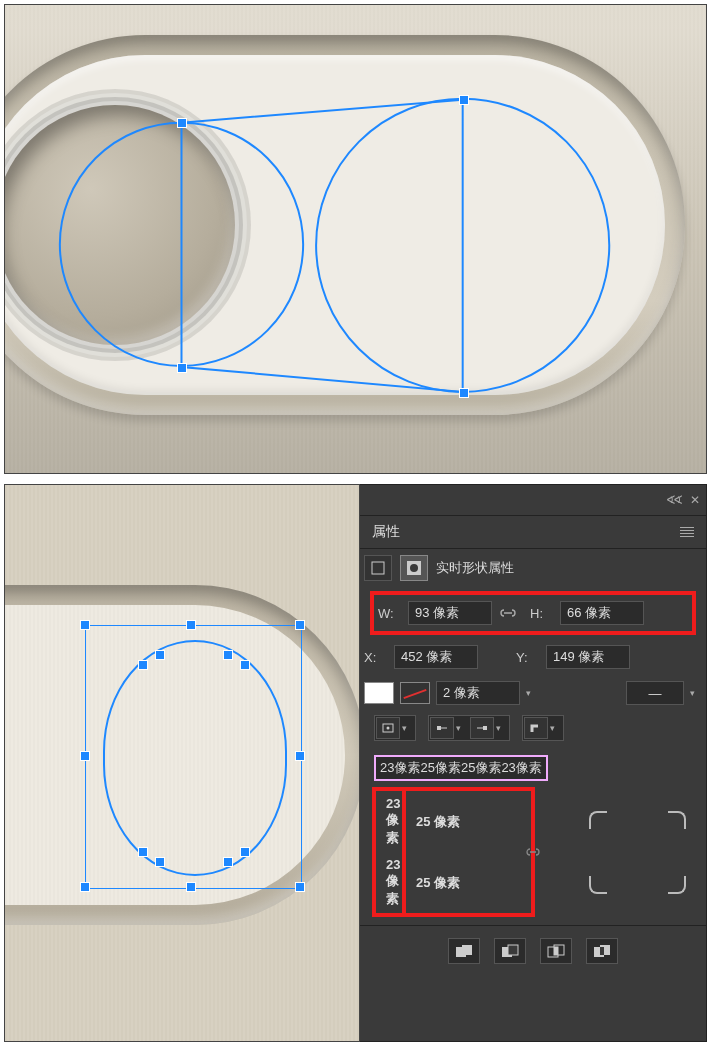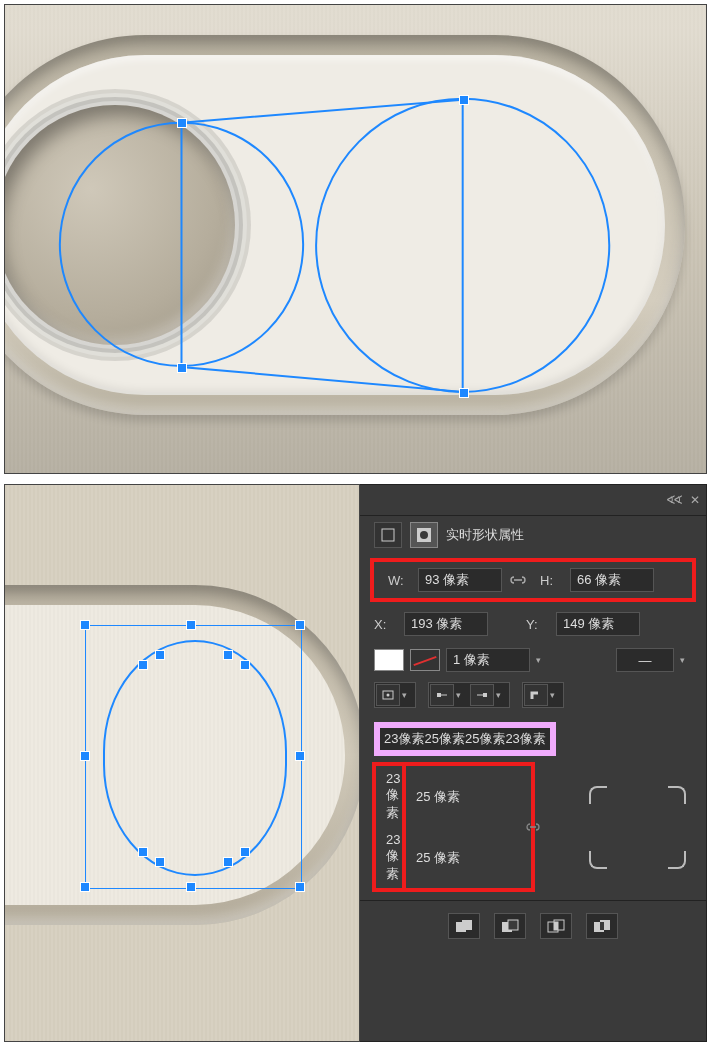--- a/index.html
+++ b/index.html
@@ -137,21 +137,21 @@
     gap:10px;
     font-size:12px; color:#aaa;
   }
   .panel-title {
     height:32px; padding:0 12px;
     display:flex; align-items:center; justify-content:space-between;
     border-bottom:1px solid #222;
     font-size:14px;
   }
   .panel-row {
-    display:flex; align-items:center; padding:6px 14px; gap:8px;
+    display:flex; align-items:center; padding:6px 4px; gap:8px;
   }
   .iconbtn {
     width:26px; height:24px; border:1px solid #555; background:#333;
     display:inline-flex; align-items:center; justify-content:center;
     color:#ccc;
   }
   .iconbtn.active { background:#555; border-color:#888; }
   .field {
     background:#2b2b2b; border:1px solid #555;
     height:22px; padding:0 6px; color:#ddd; font-size:13px;
@@ -176,25 +176,26 @@
   .drop { width:12px; color:#aaa; font-size:9px; }
   .align-row {
     display:flex; gap:12px; padding:4px 14px 10px;
   }
   .align-row .grp {
     display:flex; align-items:center; gap:2px;
     background:#2b2b2b; border:1px solid #555; padding:1px;
   }
   .cornerlabel {
     margin:4px 14px 6px; padding:2px 4px;
-    background:#2b2b2b; border:6px solid #f0abfc;
+    background:#2b2b2b; border:2px solid #f0abfc;
     font-size:13px; width:fit-content;
   }
   .corner-grid-wrap {
     padding:0 14px;
+    font-weight:bold;
   }
   .corner-grid {
     display:grid; grid-template-columns:30px 1fr 1fr 30px;
     grid-template-rows:1fr 1fr;
     gap:0; height:130px;
   }
   .corner-grid .cic {
     display:flex; align-items:center; justify-content:center;
     color:#bbb;
   }
@@ -270,20 +271,29 @@
     <div class="handle" style="left:150px; top:372px"></div>
     <div class="handle" style="left:218px; top:372px"></div>
     <div class="handle" style="left:235px; top:362px"></div>
   </div>
 
   <div class="panel">
     <div class="panel-top">
       <span style="letter-spacing:-3px">∢∢</span>
       <span>✕</span>
     </div>
+    <div class="panel-title">
+      <span>属性</span>
+      <span class="hamb">
+          <span></span>
+          <span></span>
+          <span></span>
+          <span></span>
+        </span>
+    </div>
 
     <div class="panel-row">
       <span class="iconbtn">
         <svg class="icn" width="14" height="14">
             <rect x="1" y="1" width="12" height="12" fill="none" stroke="#ccc"></rect>
           </svg>
       </span>
       <span class="iconbtn active">
         <svg class="icn" width="14" height="14">
             <rect x="0" y="0" width="14" height="14" fill="#ccc"></rect>
@@ -300,30 +310,30 @@
         <svg class="icn" width="16" height="12" viewBox="0 0 16 12">
             <path d="M4 6h8 M4 3a3 3 0 0 0 0 6 M12 3a3 3 0 0 1 0 6" fill="none" stroke="#aaa" stroke-width="1.4"></path>
           </svg>
       </span>
       <span class="lbl">H:</span>
       <span class="field">66 像素</span>
     </div>
 
     <div class="panel-row">
       <span class="lbl">X:</span>
-      <span class="field">193 像素</span>
+      <span class="field">452 像素</span>
       <span class="link-ic"></span>
       <span class="lbl">Y:</span>
       <span class="field">149 像素</span>
     </div>
 
     <div class="panel-row" style="gap:6px">
       <span class="swatch white"></span>
       <span class="swatch nostroke"></span>
-      <span class="field" style="min-width:70px">1 像素</span>
+      <span class="field" style="min-width:70px">2 像素</span>
       <span class="drop">▾</span>
       <span style="flex:1"></span>
       <span class="field" style="min-width:44px; justify-content:center">—</span>
       <span class="drop">▾</span>
     </div>
 
     <div class="align-row">
       <div class="grp">
         <span class="iconbtn" style="width:22px;height:20px">
           <svg class="icn" width="14" height="12">

